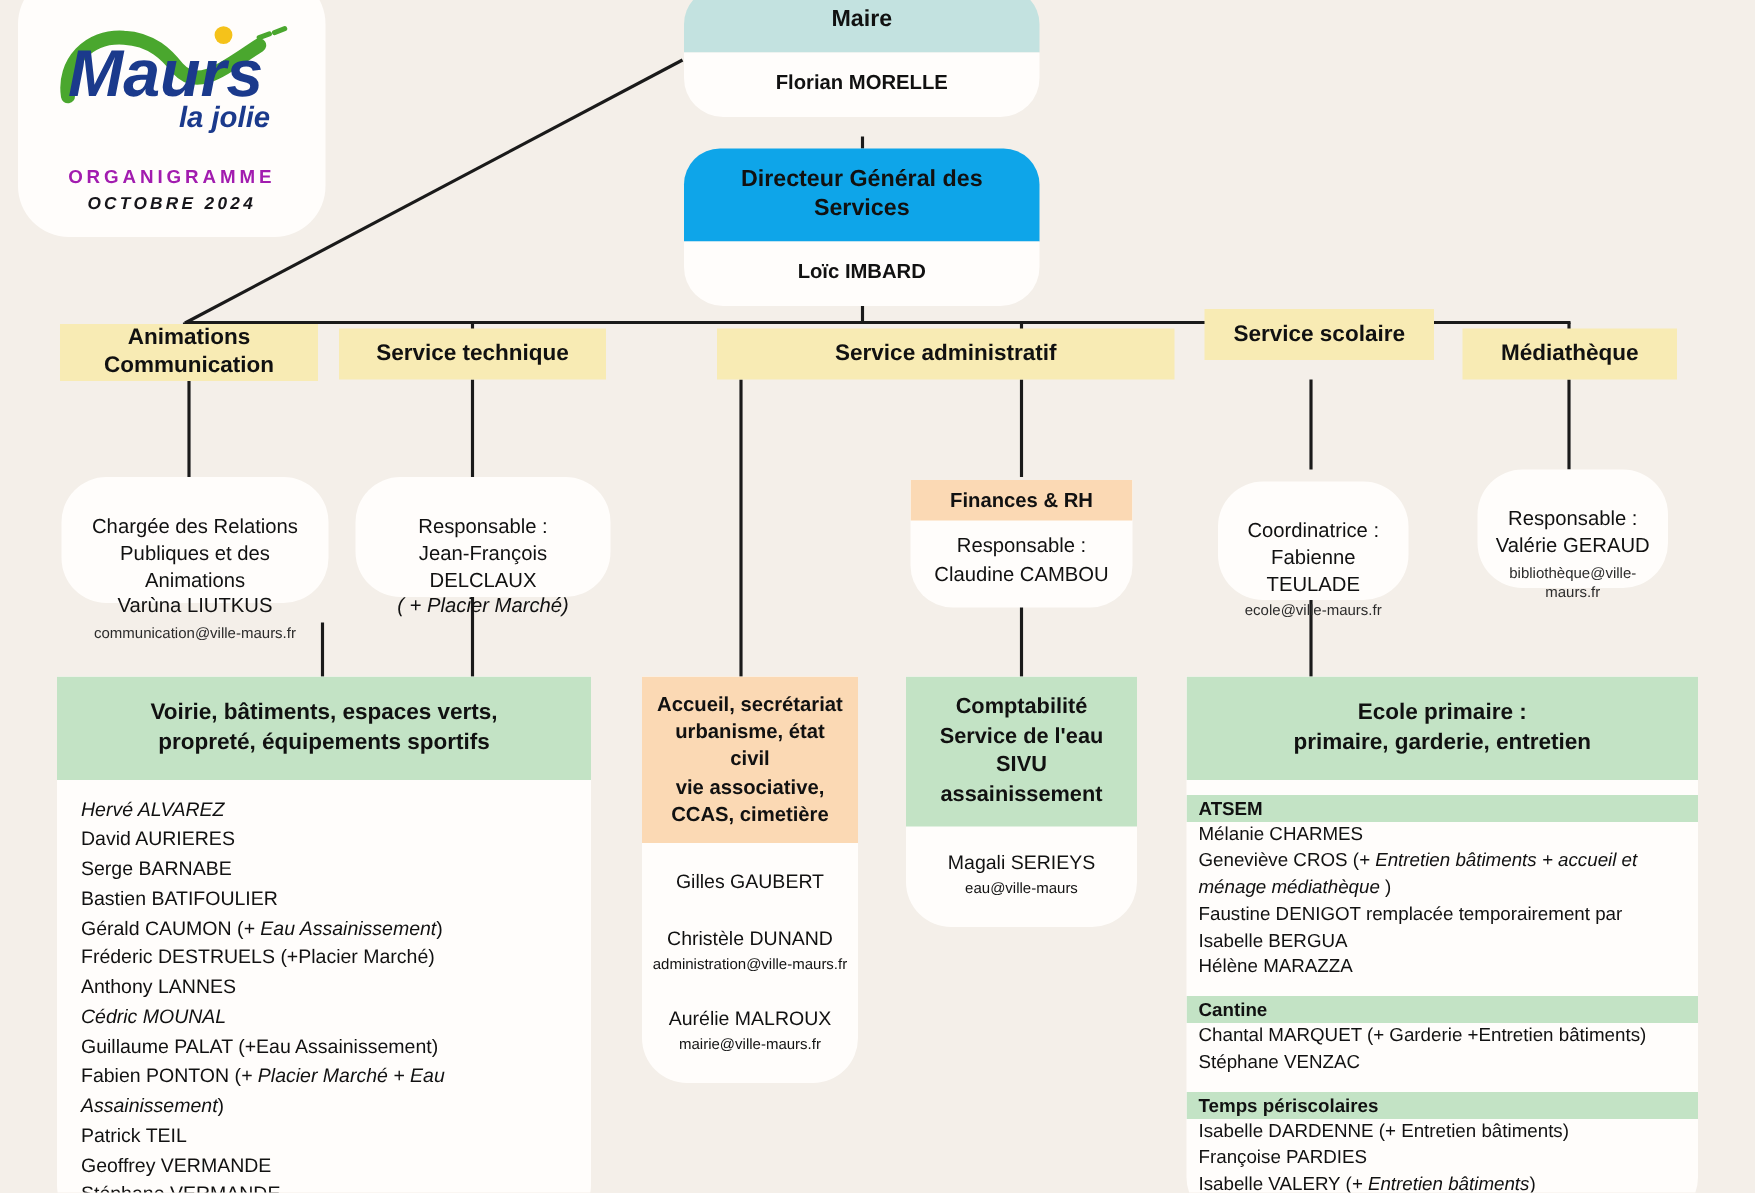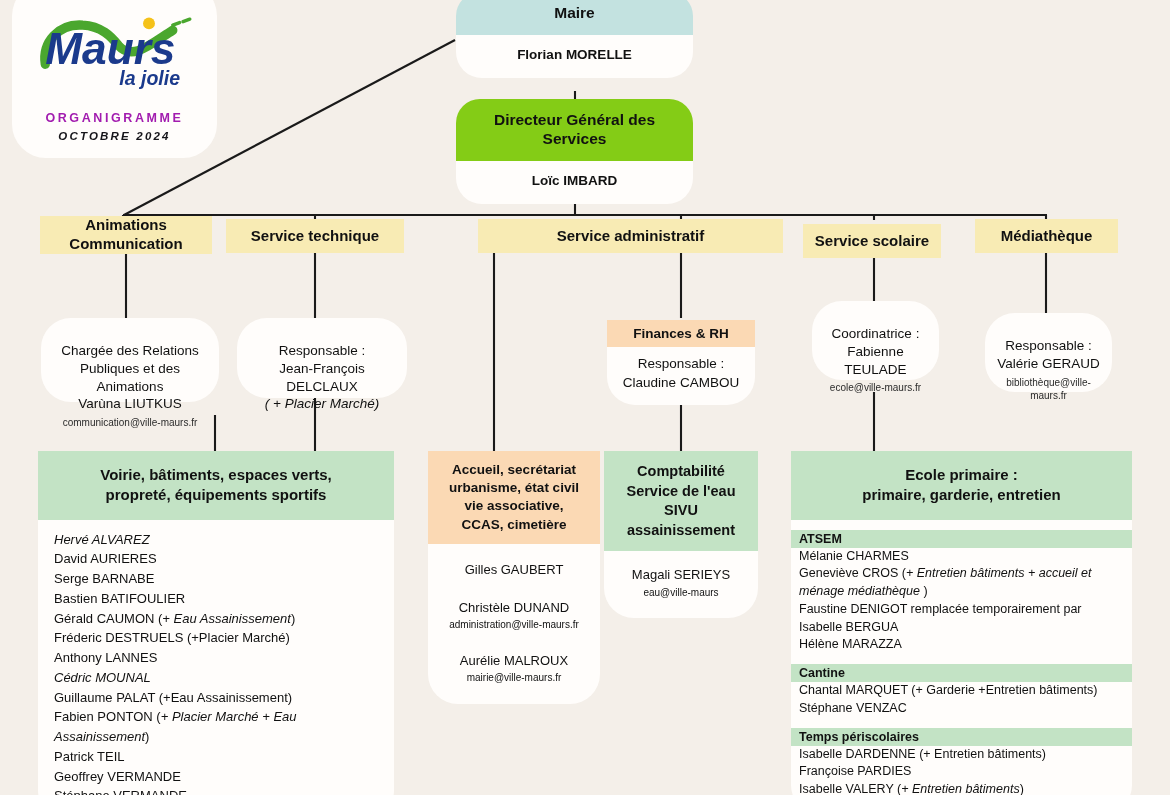--- a/index.html
+++ b/index.html
@@ -45,21 +45,21 @@
     background: #fffdfb; text-align: center;
     padding: 9px 8px 11px;
     border-bottom-left-radius: 26px; border-bottom-right-radius: 26px;
   }
 
   
   .top-box { width: 237px; }
   .top-box .node-head { font-size: 15.5px; padding: 12px 6px; border-top-left-radius: 24px; border-top-right-radius: 24px;}
   .top-box .node-body { font-size: 13.5px; font-weight: 700; padding: 12px 6px 16px; }
   .head-teal { background: #c3e2e0; }
-  .head-pink { background: #84cc16; }
+  .head-pink { background: #0ea5e9; }
 
   
   .chip {
     position: absolute;
     background: #f8ebb4;
     font-weight: 700; font-size: 15px;
     text-align: center; line-height: 1.25;
     padding: 7px 10px;
     display: flex; align-items: center; justify-content: center;
   }
@@ -171,21 +171,21 @@
   </div>
 
   <div class="chip" style="left:226px; top:219px; width:178px; height:34px;">
     <span>Service technique</span>
   </div>
 
   <div class="chip" style="left:478px; top:219px; width:305px; height:34px;">
     <span>Service administratif</span>
   </div>
 
-  <div class="chip" style="left:803px; top:224px; width:138px; height:34px;">
+  <div class="chip" style="left:803px; top:206px; width:153px; height:34px;">
     <span>Service scolaire</span>
   </div>
 
   <div class="chip" style="left:975px; top:219px; width:143px; height:34px;">
     <span>Médiathèque</span>
   </div>
 
   <div class="pill" style="left:41px; top:318px; width:178px; height:84px;">
     <div class="l1">Chargée des Relations</div>
     <div class="l1">Publiques et des Animations</div>
@@ -200,21 +200,21 @@
   </div>
 
   <div class="hpill" style="left:607px; top:320px; width:148px;">
     <div class="hd hd-peach">Finances  &amp; RH</div>
     <div class="bd">
       <span>Responsable :</span><br>
       <span>Claudine CAMBOU</span>
     </div>
   </div>
 
-  <div class="pill" style="left:812px; top:301px; width:127px; height:79px;">
+  <div class="pill" style="left:812px; top:321px; width:127px; height:79px;">
     <div class="l1">Coordinatrice :</div>
     <div class="l1">Fabienne TEULADE</div>
     <div class="mail">ecole@ville-maurs.fr</div>
   </div>
 
   <div class="pill" style="left:985px; top:313px; width:127px; height:79px;">
     <div class="l1">Responsable :</div>
     <div class="l1">Valérie GERAUD</div>
     <div class="mail">bibliothèque@ville-maurs.fr</div>
   </div>
@@ -234,21 +234,21 @@
         <div><span>Anthony LANNES</span></div>
         <div><span style="font-style: italic;">Cédric MOUNAL</span></div>
         <div><span>Guillaume PALAT  (</span><span style="">+Eau Assainissement</span><span>)</span></div>
         <div><span>Fabien PONTON (</span><span style="font-style: italic;">+ Placier Marché + Eau Assainissement</span><span>)</span></div>
         <div><span>Patrick TEIL</span></div>
         <div><span>Geoffrey VERMANDE</span></div>
         <div><span>Stéphane VERMANDE</span></div>
       </div>
   </div>
 
-  <div class="panel" style="left:428px; top:451px; width:172px;">
+  <div class="panel" style="left:428px; top:451px; width:144px;">
     <div class="p-head peach">
       <span>Accueil, secrétariat</span><br>
       <span>urbanisme, état civil</span><br>
       <span>vie associative,</span><br>
       <span>CCAS, cimetière</span>
     </div>
     <div class="p-body center" style="padding:16px 6px 18px;">
       <div>Gilles GAUBERT</div>
       <div style="height:18px"></div>
       <div>Christèle DUNAND</div>

